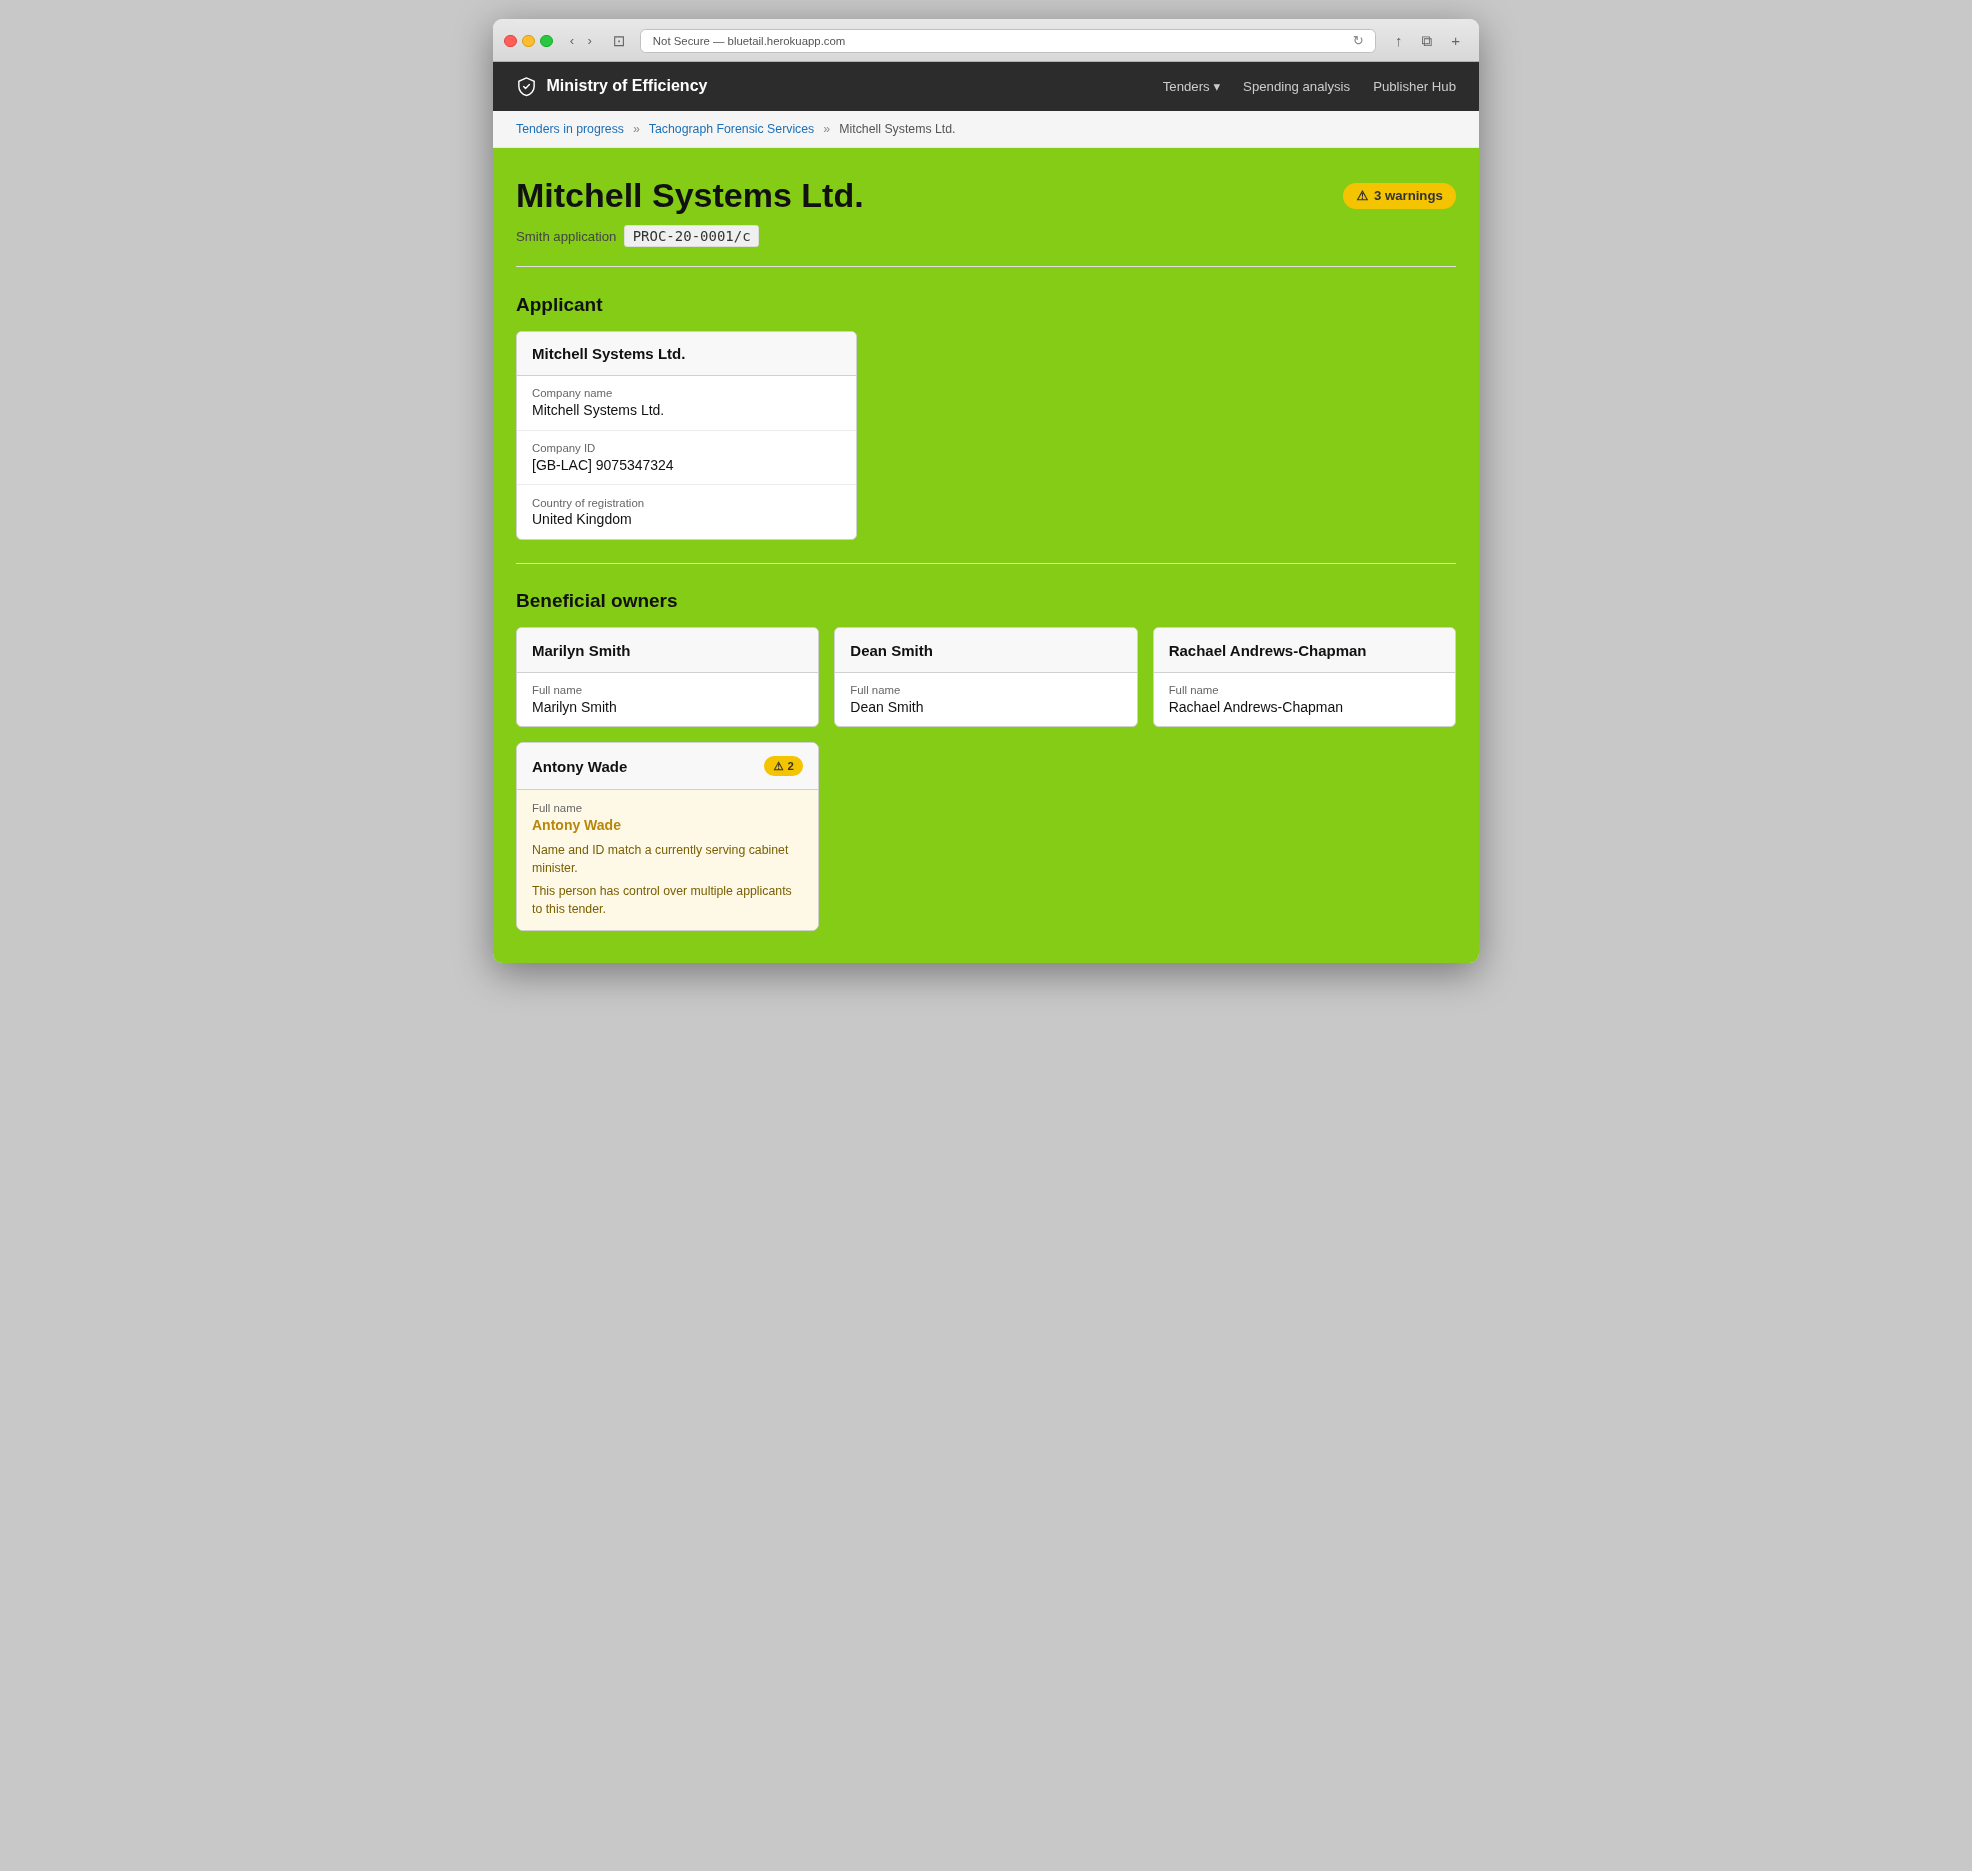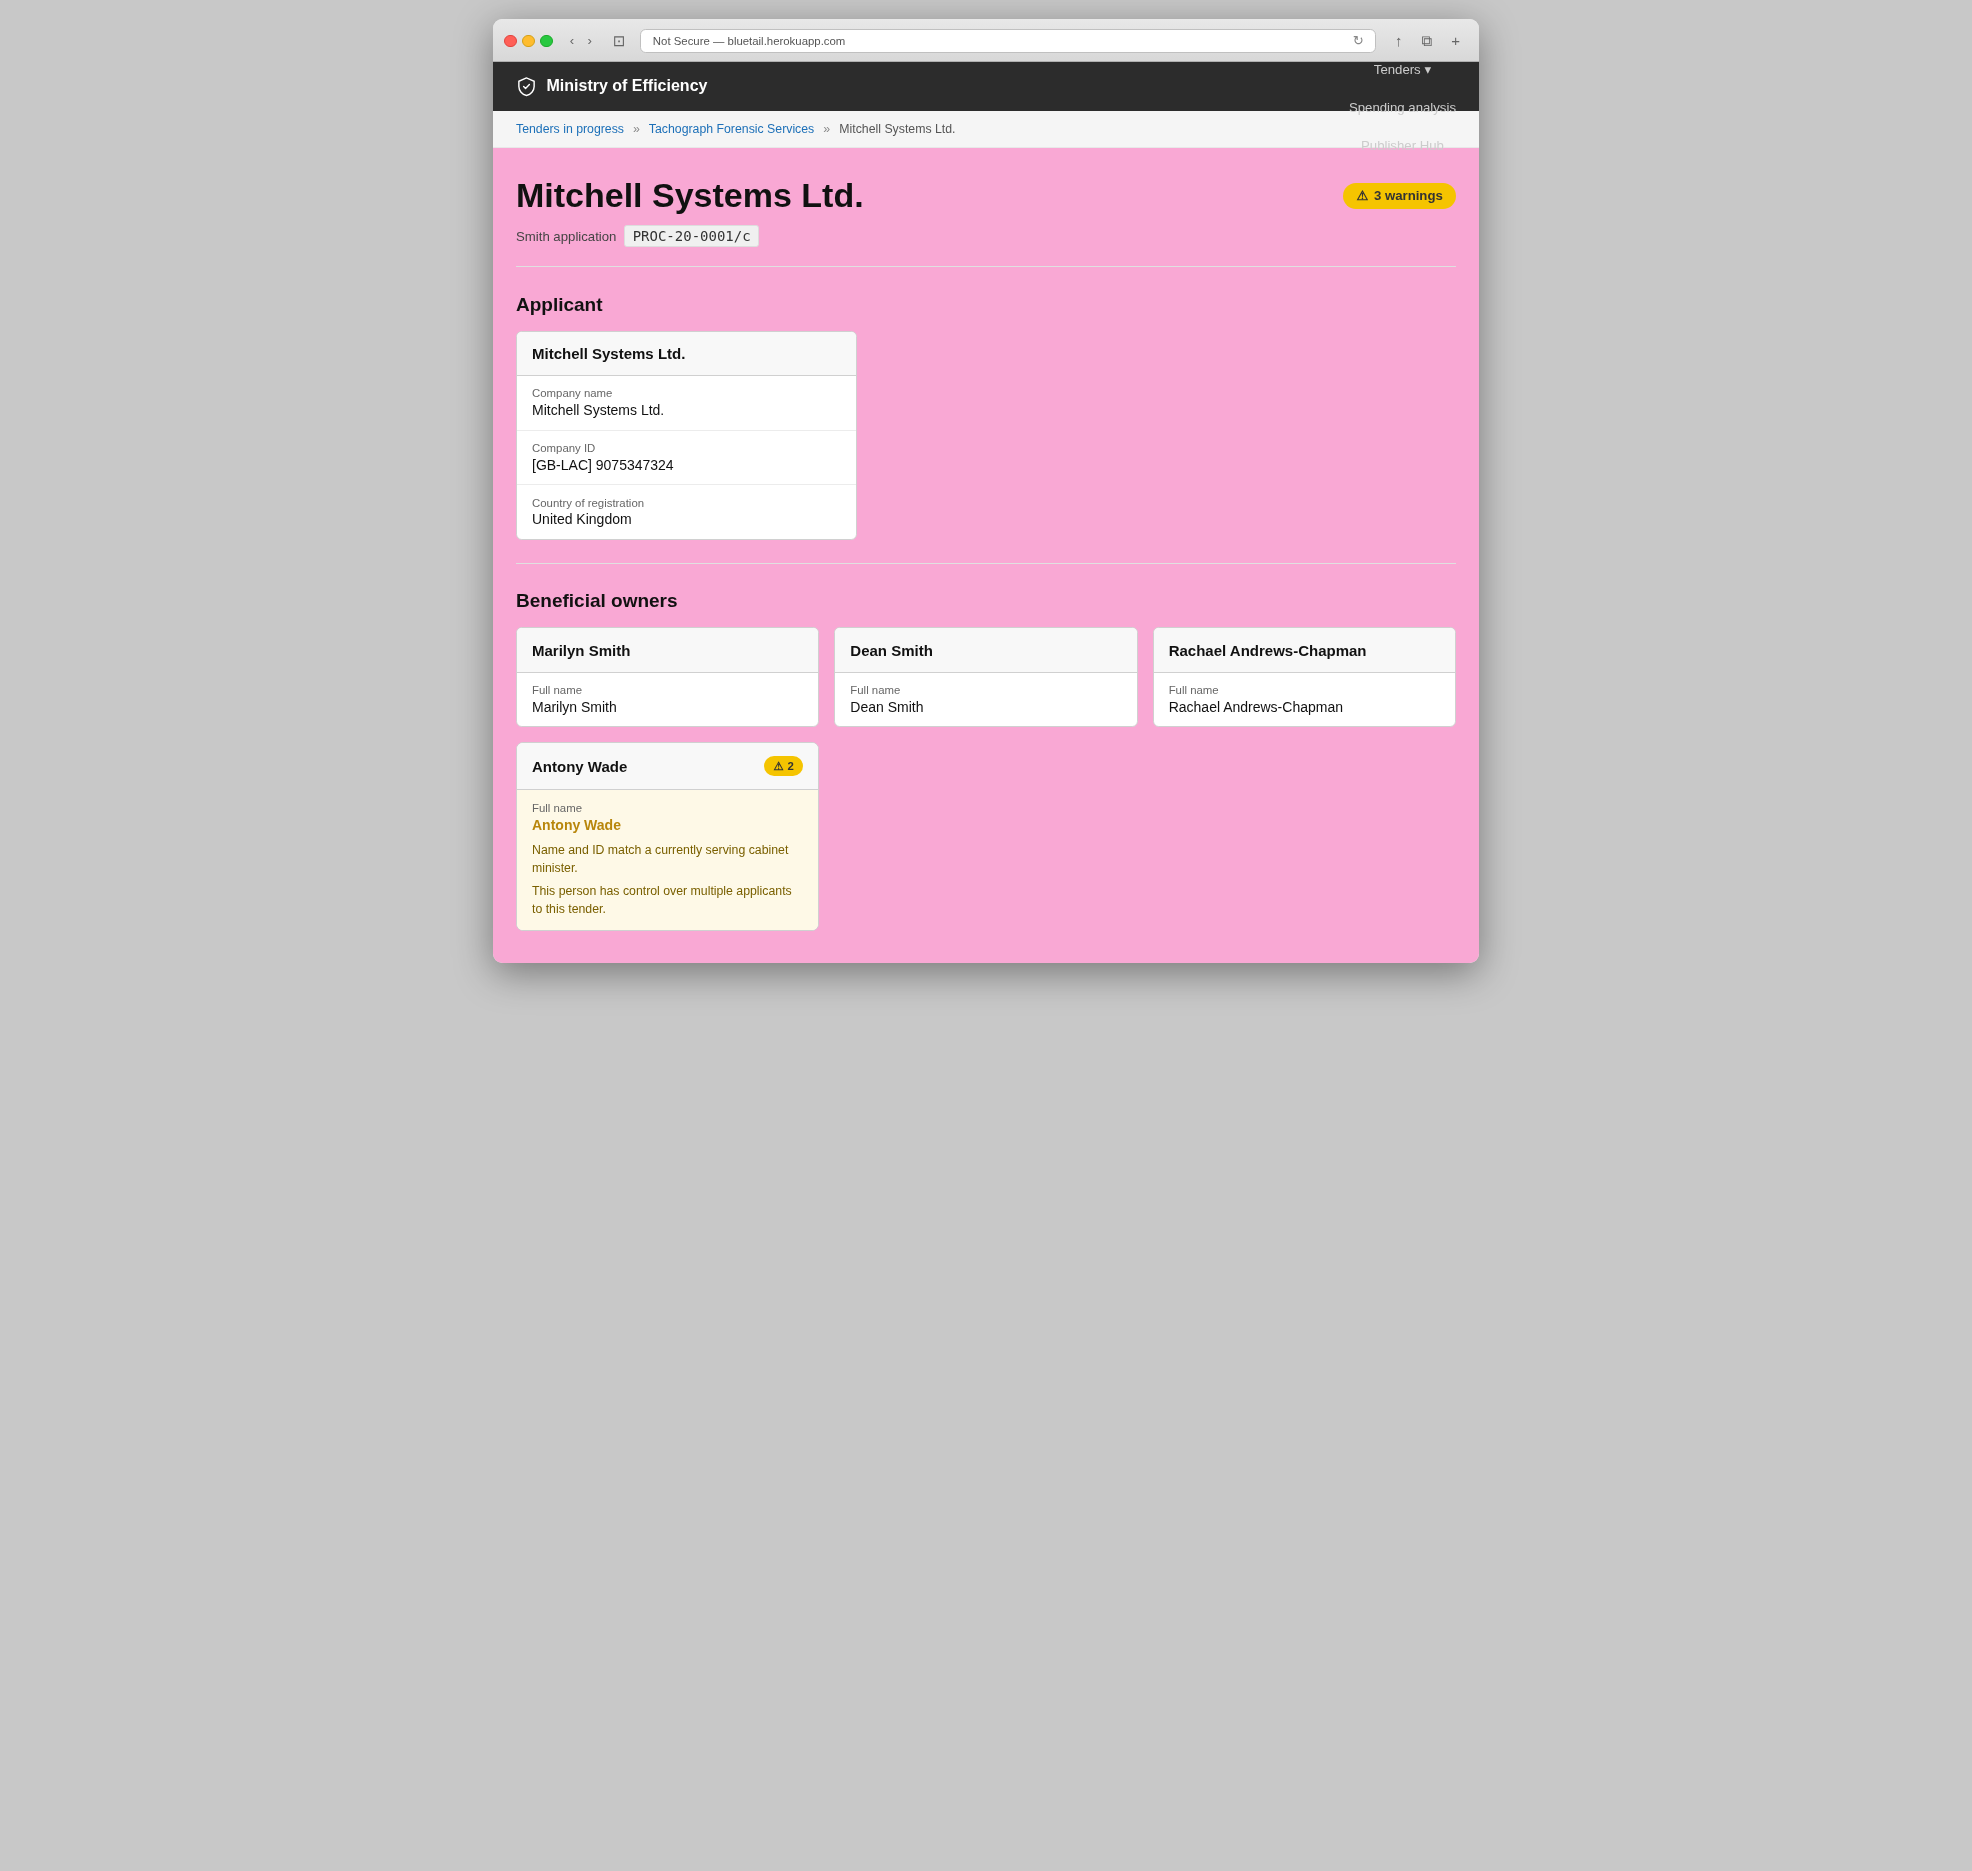--- a/index.html
+++ b/index.html
@@ -119,39 +119,38 @@
 
     .shield-icon {
       width: 21px;
       height: 21px;
     }
 
     .app-nav-links {
       display: flex;
       align-items: center;
       gap: 23px;
-      flex-direction: column;
     }
 
     .nav-link {
       color: #ccc;
       font-size: 13.2px;
       text-decoration: none;
       cursor: pointer;
     }
 
     .nav-link-with-arrow {
       display: flex;
       align-items: center;
       gap: 3.8px;
     }
 
     
     .main-content {
-      background: #f9a8d4;
+      background: #84cc16;
       min-height: 852px;
     }
 
     
     .breadcrumb {
       background: #f5f5f5;
       padding: 11.4px 23px;
       border-bottom: 0.9px solid #e8e8e8;
       font-size: 12.3px;
     }

